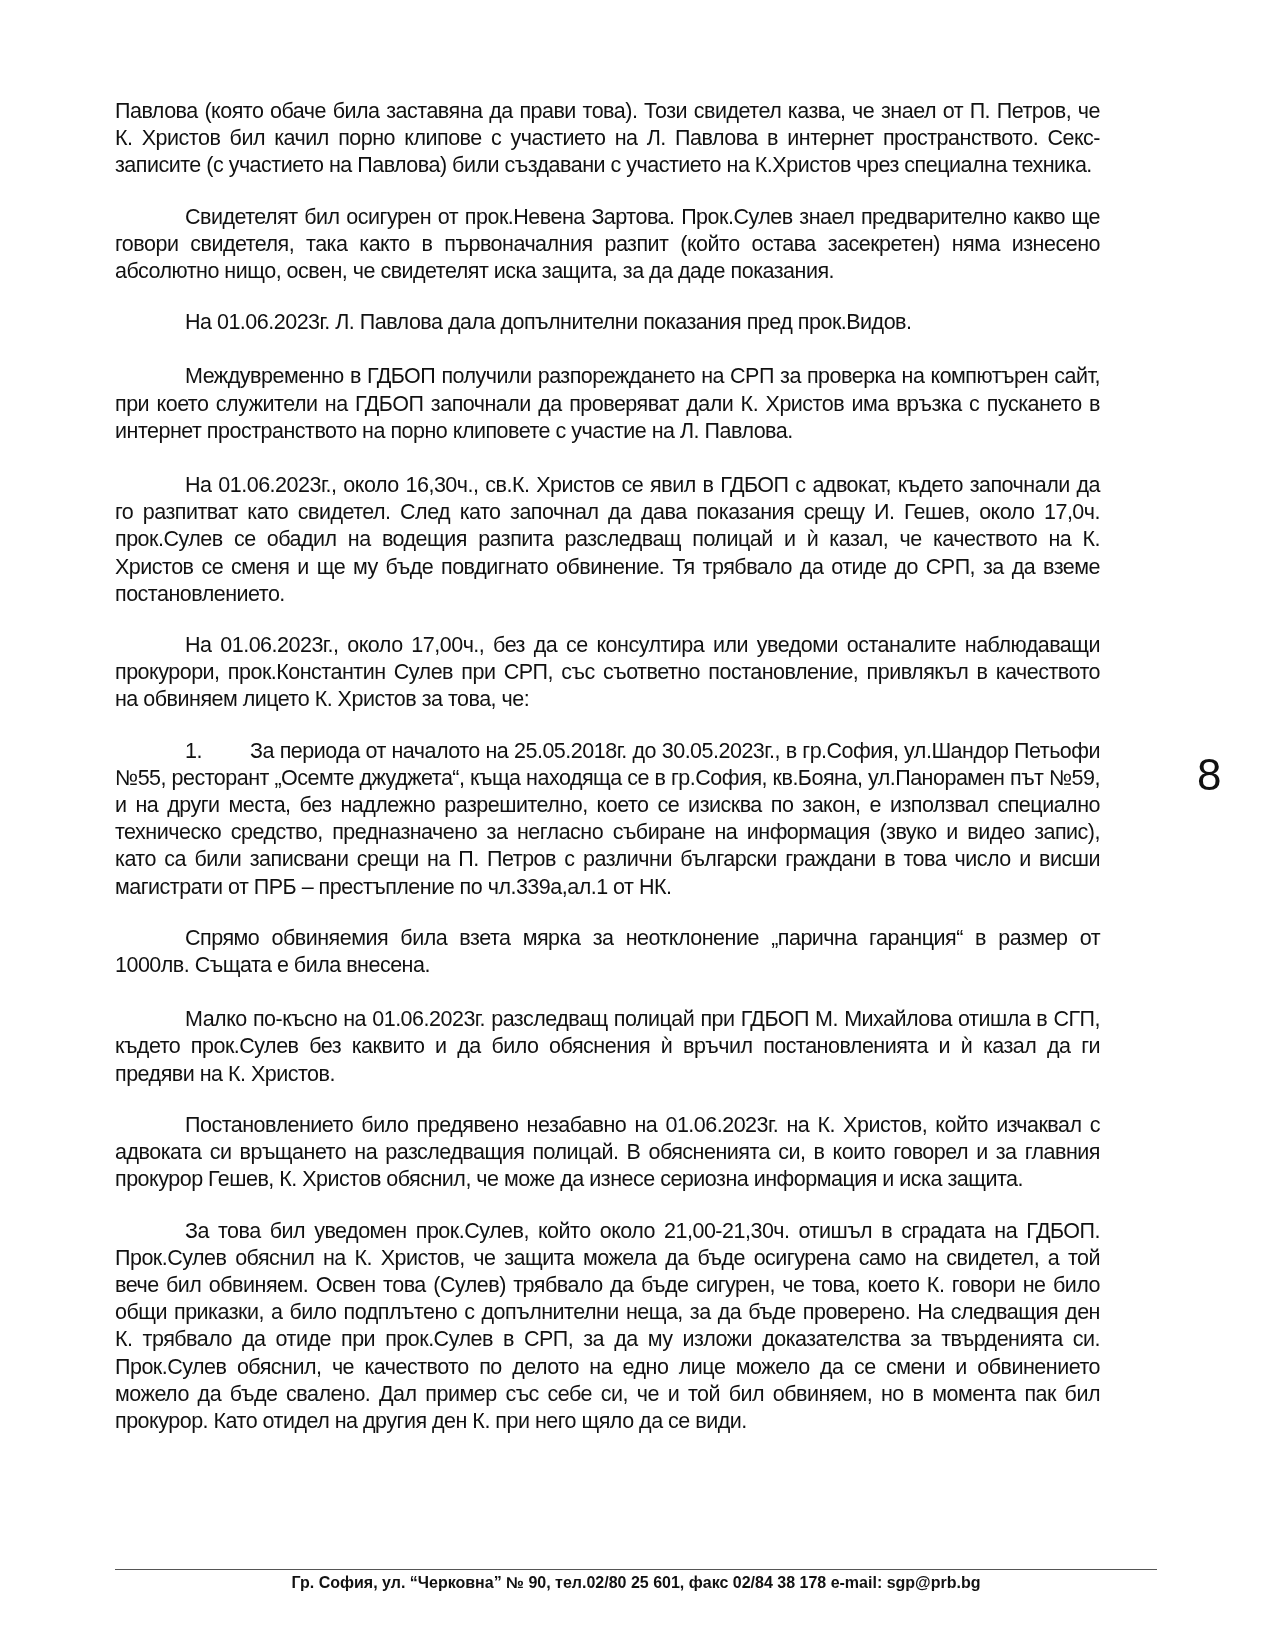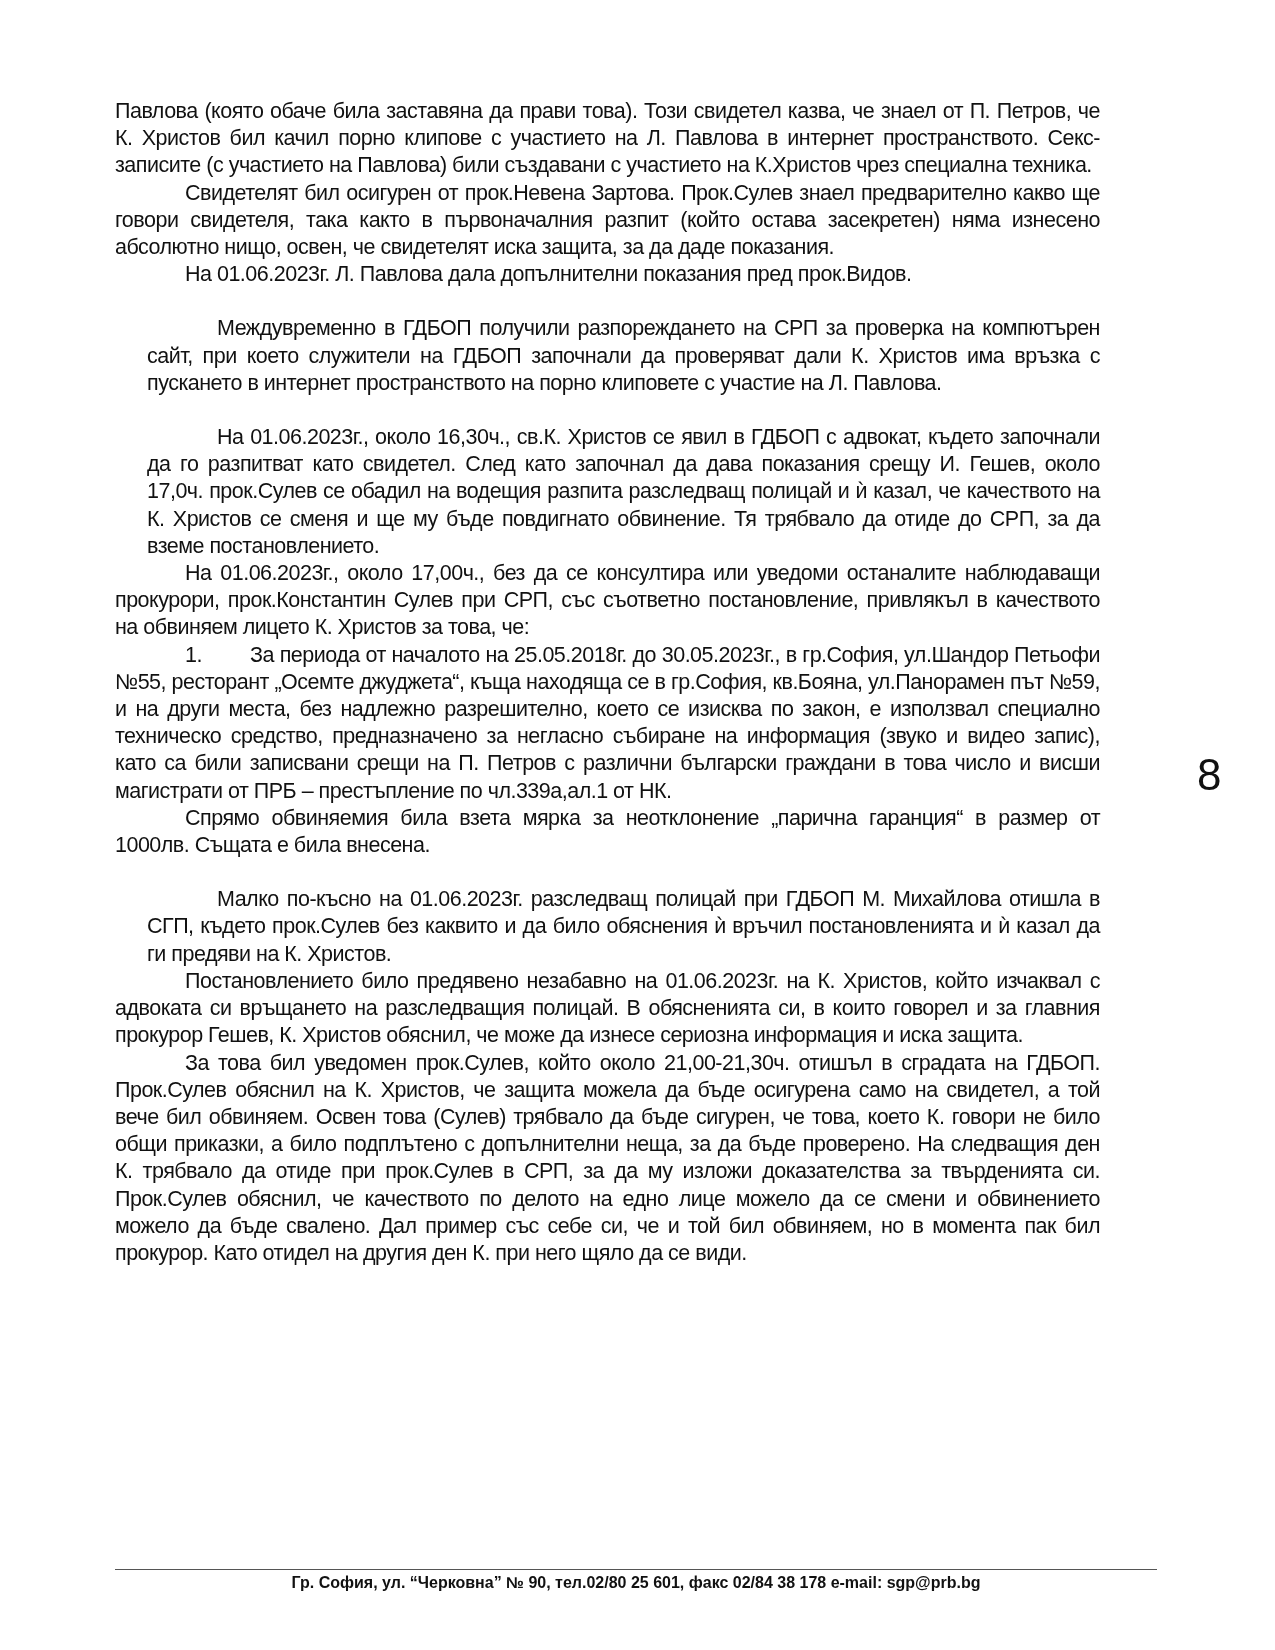--- a/index.html
+++ b/index.html
@@ -4,22 +4,22 @@
 <style>
   html, body { margin: 0; padding: 0; background: #ffffff; }
   body { width: 1275px; height: 1650px; position: relative; overflow: hidden; }
   .page { position: absolute; left: 0; top: 0; width: 1275px; height: 1650px; background: #ffffff; }
   .content {
     position: absolute; left: 115px; top: 98px; width: 985px;
     font-family: Liberation Sans, sans-serif; font-size: 21.5px; line-height: 27.2px;
     color: #111111; letter-spacing: -0.5px;
   }
   .content p { margin: 0; text-align: justify; }
-  .content p.indent { text-indent: 70px; }
-  .content p.gap { margin-top: 27px; margin-left: 32px; }
+  .content p.indent { text-indent: 70px; margin-top: 24px; }
+  .content p.gap { margin-top: 27px; }
   .content .list-num { display: inline-block; width: 65px; text-indent: 0; }
   .page-number {
     position: absolute; left: 1197px; top: 750px; font-family: "Liberation Sans", sans-serif;
     font-size: 44px; color: #111111;
   }
   .footer-rule { position: absolute; left: 115px; top: 1569px; width: 1042px; height: 1px; background: #555555; }
   .footer-text {
     position: absolute; left: 115px; top: 1574px; width: 1042px; text-align: center;
     font-family: "Liberation Sans", sans-serif; font-weight: bold; font-size: 16px; color: #111111;
   }

